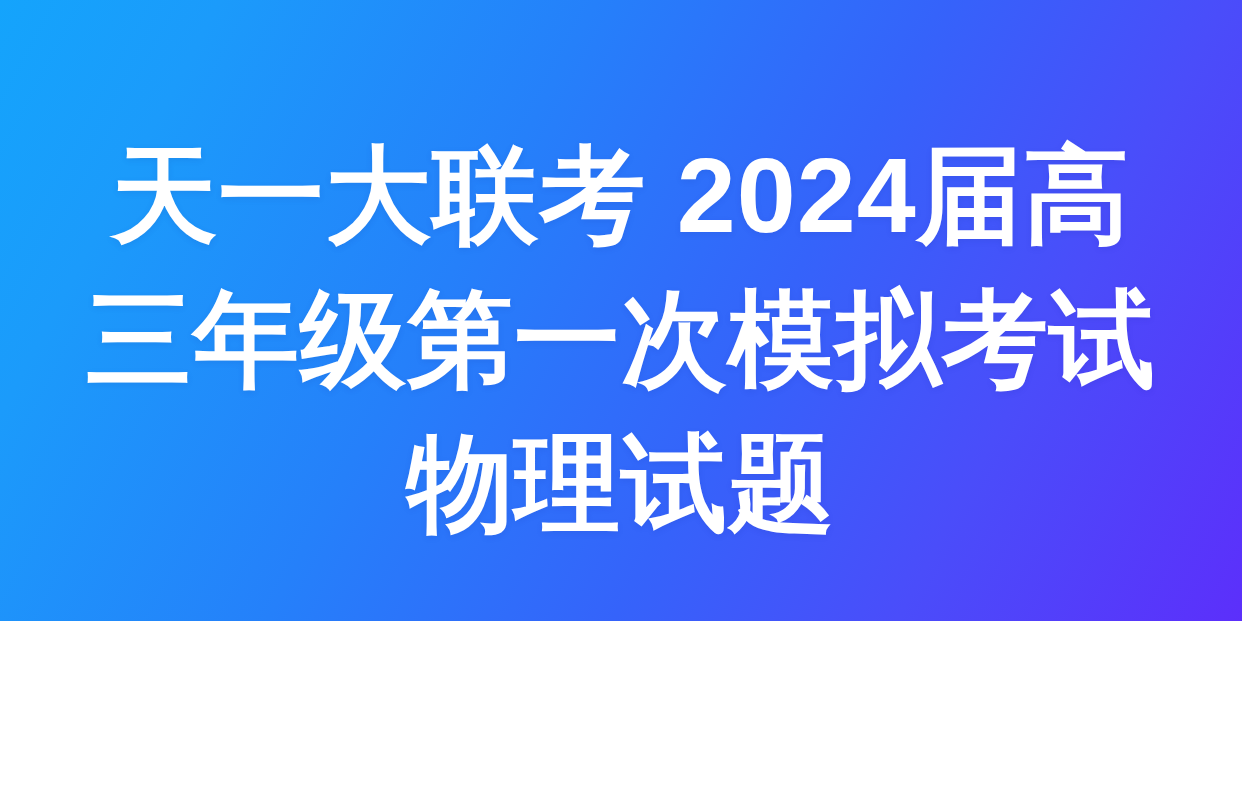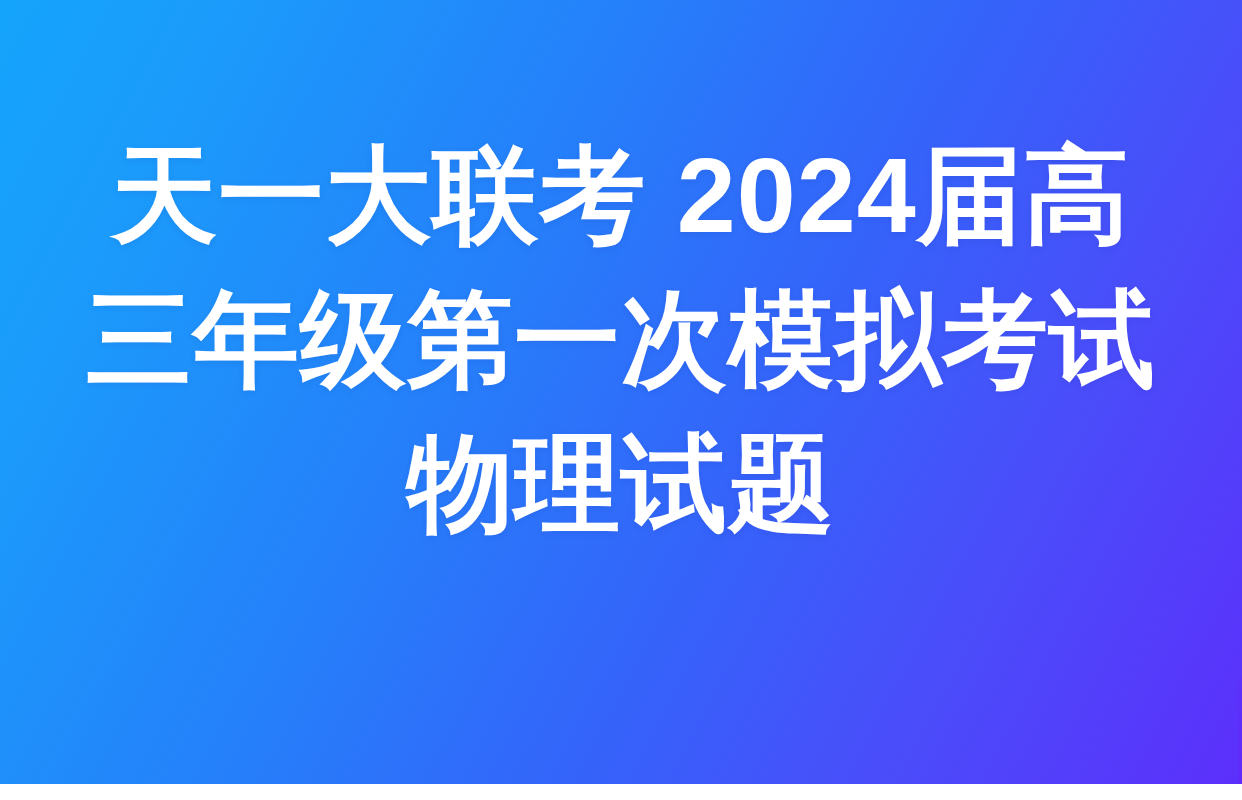--- a/index.html
+++ b/index.html
@@ -8,21 +8,21 @@
     padding: 0;
     background: #ffffff;
   }
   body {
     font-family: "Liberation Sans", "DejaVu Sans", sans-serif;
   }
 
   .poster {
     position: relative;
     width: 1242px;
-    height: 784px;
+    height: 621px;
     overflow: hidden;
     background: linear-gradient(118deg,
         #14a4fc 0%,
         #1b9bfb 14%,
         #2580fa 38%,
         #3563fa 60%,
         #4a4dfa 78%,
         #5c2ffb 100%);
   }
 

